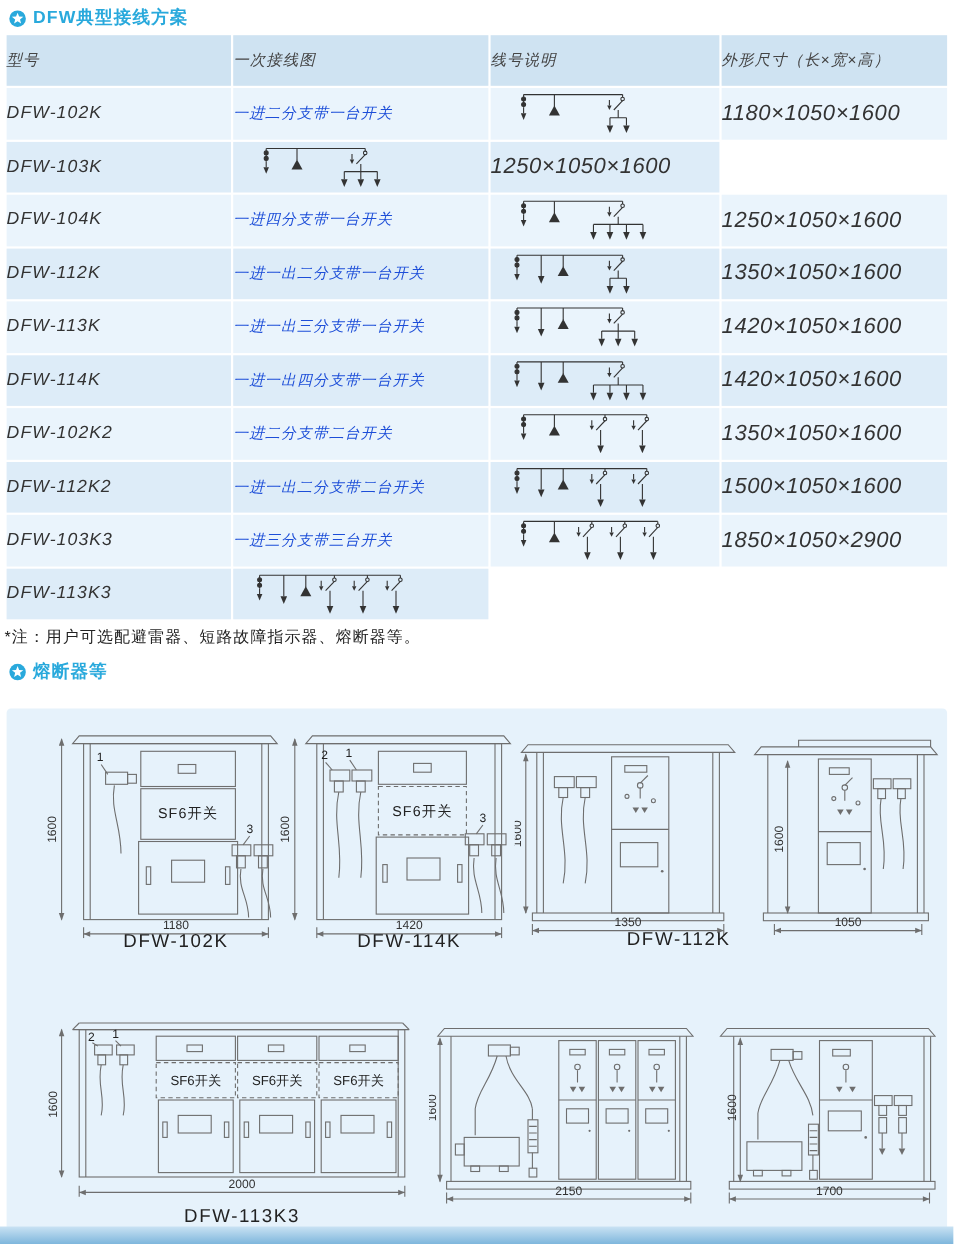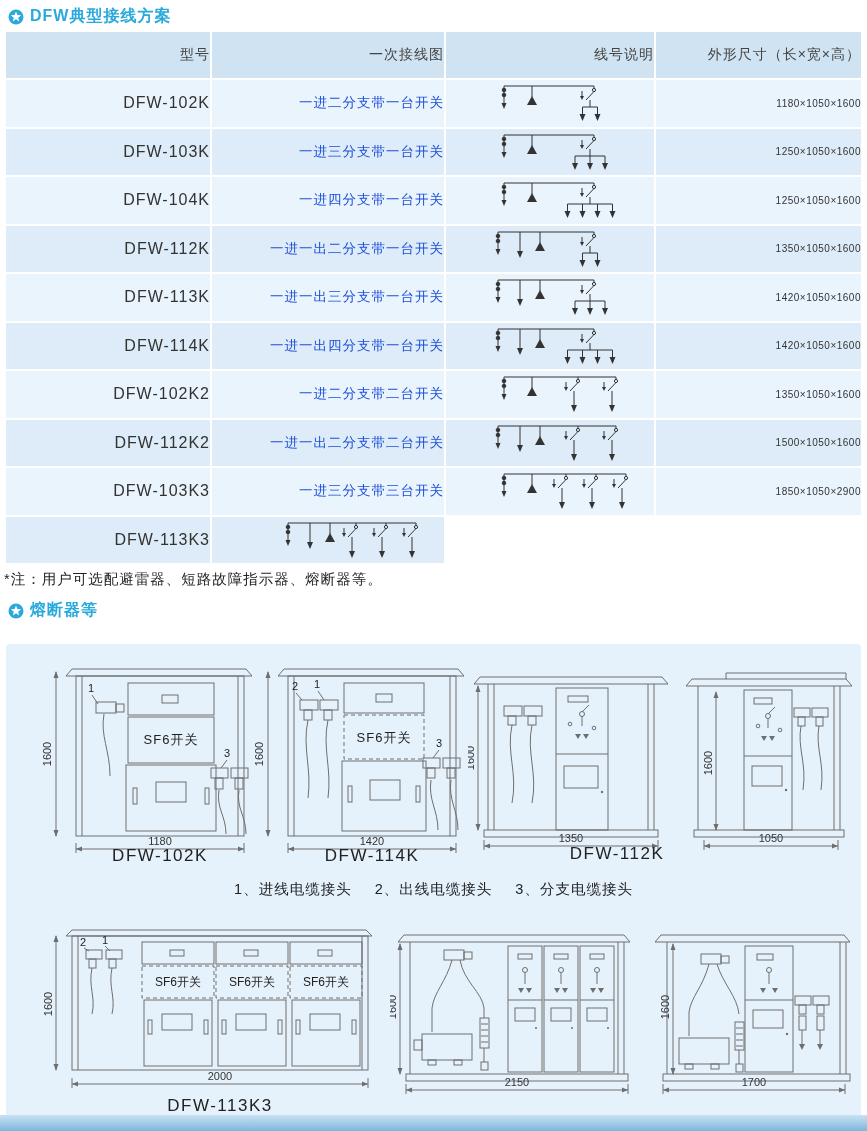--- a/index.html
+++ b/index.html
@@ -8,25 +8,25 @@
   
   .sec-title{position:absolute;display:flex;align-items:center;gap:6px;
              color:#29a9dc;font-size:16px;font-weight:bold;letter-spacing:1px;}
   .sec-title svg{display:block;}
   
   .spec-table{position:absolute;left:6px;top:32px;width:855px;background:#fff;}
   .thead,.trow{display:grid;grid-template-columns:204px 232px 208px 205px;column-gap:2px;margin-bottom:2px;}
   .thead .cell{background:#cfe3f2;height:46px;}
   .trow .cell{background:#eaf4fc;height:46.5px;}
   .trow.alt .cell{background:#ddecf8;}
-  .cell{display:flex;align-items:center;justify-content:flex-end;}
+  .cell{display:flex;align-items:center;justify-content:flex-start;font-style:italic;}
   .hdr-text{color:#444;font-size:14px;letter-spacing:1px;}
   .model-text{color:#333;font-size:16px;letter-spacing:1px;}
   .desc-text{color:#1d4ed8;font-size:13.5px;letter-spacing:1px;}
-  .dim-text{color:#333;font-size:10px;letter-spacing:0.5px;}
+  .dim-text{color:#333;font-size:20px;letter-spacing:0.5px;}
   
   .note-line{position:absolute;left:4px;top:570px;color:#222;font-size:14.5px;letter-spacing:1px;}
   
   .outline-panel{position:absolute;left:6px;top:644px;width:855px;height:487px;
                  background:#e6f2fb;border-radius:4px;}
   .drawing{position:absolute;}
   .model-label{position:absolute;width:180px;text-align:center;color:#222;
                font-size:17px;letter-spacing:1.5px;}
   .legend-line{position:absolute;left:6px;top:880px;width:855px;text-align:center;
                color:#222;font-size:14.5px;letter-spacing:1px;}
@@ -102,23 +102,20 @@
               <polygon points="120.5,33 126.5,33 123.5,40" fill="#333"></polygon>
             </svg>
           </div>
           <div class="cell">
             <span class="dim-text">1180×1050×1600</span>
           </div>
         </div>
         <div class="trow alt">
           <div class="cell">
             <span class="model-text">DFW-103K</span>
-          </div>
-          <div class="cell">
-            <span class="desc-text">一进三分支带一台开关</span>
           </div>
           <div class="cell">
             <svg width="180" height="44" viewBox="0 0 180 44">
               <line x1="30" y1="5" x2="30" y2="17" stroke="#333" stroke-width="1"></line>
               <circle cx="30" cy="9" r="1.8" fill="#333" stroke="#333" stroke-width="1"></circle>
               <circle cx="30" cy="14" r="1.8" fill="#333" stroke="#333" stroke-width="1"></circle>
               <line x1="30" y1="17" x2="30" y2="22" stroke="#333" stroke-width="1"></line>
               <polygon points="27.5,22 32.5,22 30,28" fill="#333"></polygon>
               <line x1="58" y1="5" x2="58" y2="16" stroke="#333" stroke-width="1"></line>
               <polygon points="58,15 53,24 63,24" fill="#333"></polygon>
@@ -657,25 +654,20 @@
       <polygon class="fl" points="34,185.5 34,190.5 28,188"></polygon>
         <polygon class="fl" points="156,185.5 156,190.5 162,188"></polygon>
       <text class="dimt" x="95" y="184" text-anchor="middle">1050</text>
     </g>
   </svg>
 
   <div class="model-label" style="left:70px;top:846px;">DFW-102K</div>
   <div class="model-label" style="left:282px;top:846px;">DFW-114K</div>
   <div class="model-label" style="left:527px;top:844px;">DFW-112K</div>
 
-  <div class="legend-line">
-    <span>1、进线电缆接头</span>
-    <span>2、出线电缆接头</span>
-    <span>3、分支电缆接头</span>
-  </div>
 
   <svg class="drawing" style="left:42px;top:912px;" width="335" height="185" viewBox="0 0 335 185">
     <g>
       <line class="ln" x1="14" y1="24" x2="14" y2="158"></line>
       <polygon class="fl" points="11.5,30 16.5,30 14,23"></polygon>
         <polygon class="fl" points="11.5,152 16.5,152 14,159"></polygon>
       <text class="dimt" transform="rotate(-90 10 92)" x="10" y="92" text-anchor="middle">1600</text>
     </g>
     <g>
       <line class="ln" x1="24" y1="24" x2="330" y2="24"></line>

